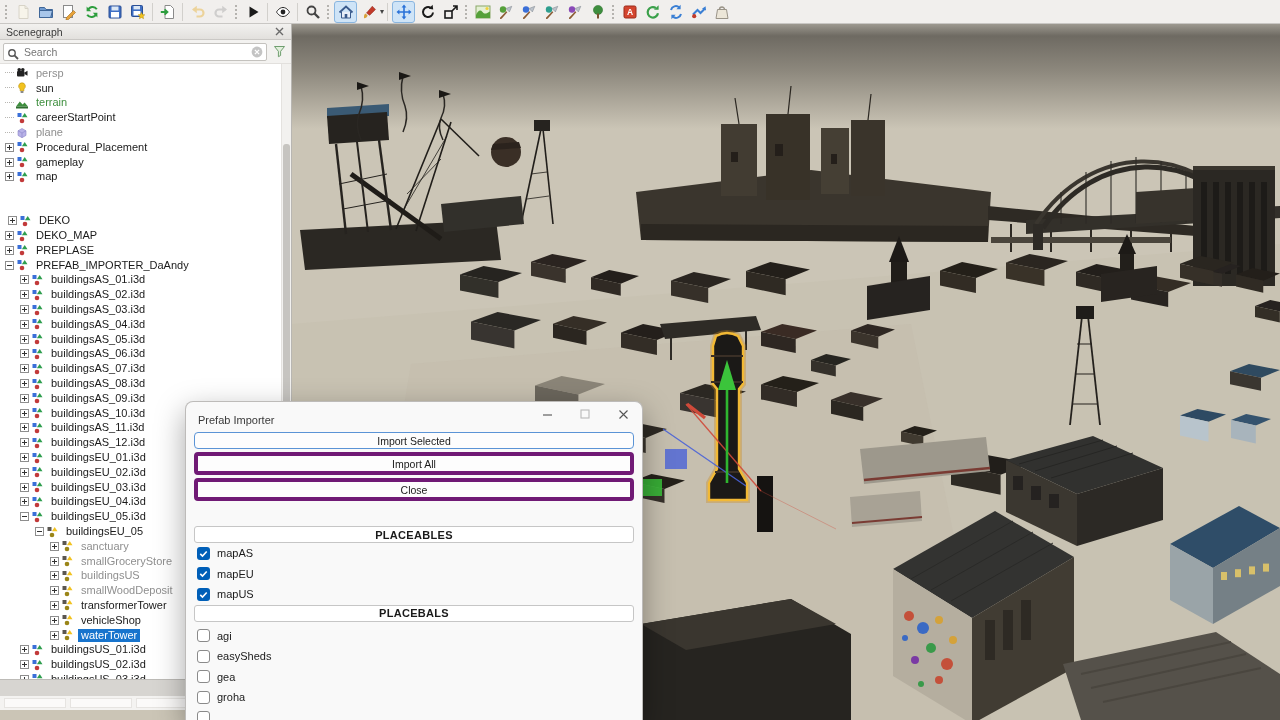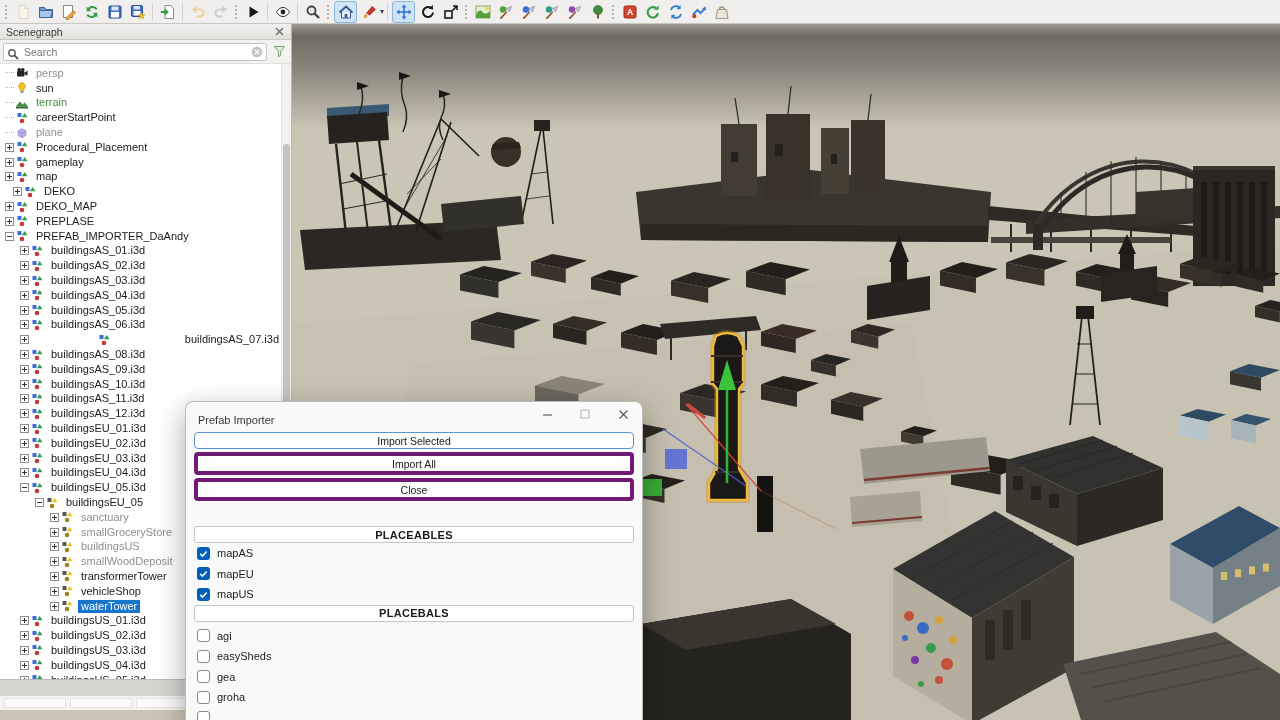--- a/index.html
+++ b/index.html
@@ -612,21 +612,21 @@
             </span>
             <span class="ticon">
               <svg width="12" height="12" viewBox="0 0 12 12">
                 <rect x="1.5" y="1" width="4" height="4" fill="#3a6fd8"></rect>
                 <path d="M8.7 1l2.8 4.2H5.9z" fill="#2e9e4e"></path>
                 <circle cx="6" cy="9" r="2.3" fill="#c23a3a"></circle>
               </svg>
             </span>
             <span class="lbl">map</span>
           </div>
-          <div class="tree-row" style="padding-left: 12px;">
+          <div class="tree-row" style="padding-left: 7px; margin-top: 29px;">
             <span class="slot">
               <svg width="9" height="9" viewBox="0 0 9 9">
                 <rect x=".5" y=".5" width="8" height="8" fill="#fff" stroke="#8e8e8e"></rect>
                 <path d="M2 4.5h5M4.5 2v5" stroke="#333" stroke-width="1"></path>
               </svg>
             </span>
             <span class="ticon">
               <svg width="12" height="12" viewBox="0 0 12 12">
                 <rect x="1.5" y="1" width="4" height="4" fill="#3a6fd8"></rect>
                 <path d="M8.7 1l2.8 4.2H5.9z" fill="#2e9e4e"></path>
@@ -772,21 +772,21 @@
             </span>
             <span class="ticon">
               <svg width="12" height="12" viewBox="0 0 12 12">
                 <rect x="1.5" y="1" width="4" height="4" fill="#3a6fd8"></rect>
                 <path d="M8.7 1l2.8 4.2H5.9z" fill="#2e9e4e"></path>
                 <circle cx="6" cy="9" r="2.3" fill="#c23a3a"></circle>
               </svg>
             </span>
             <span class="lbl">buildingsAS_06.i3d</span>
           </div>
-          <div class="tree-row" style="padding-left: 19px; justify-content: space-between;">
+          <div class="tree-row" style="padding-left: 19px;">
             <span class="slot">
               <svg width="9" height="9" viewBox="0 0 9 9">
                 <rect x=".5" y=".5" width="8" height="8" fill="#fff" stroke="#8e8e8e"></rect>
                 <path d="M2 4.5h5M4.5 2v5" stroke="#333" stroke-width="1"></path>
               </svg>
             </span>
             <span class="ticon">
               <svg width="12" height="12" viewBox="0 0 12 12">
                 <rect x="1.5" y="1" width="4" height="4" fill="#3a6fd8"></rect>
                 <path d="M8.7 1l2.8 4.2H5.9z" fill="#2e9e4e"></path>

